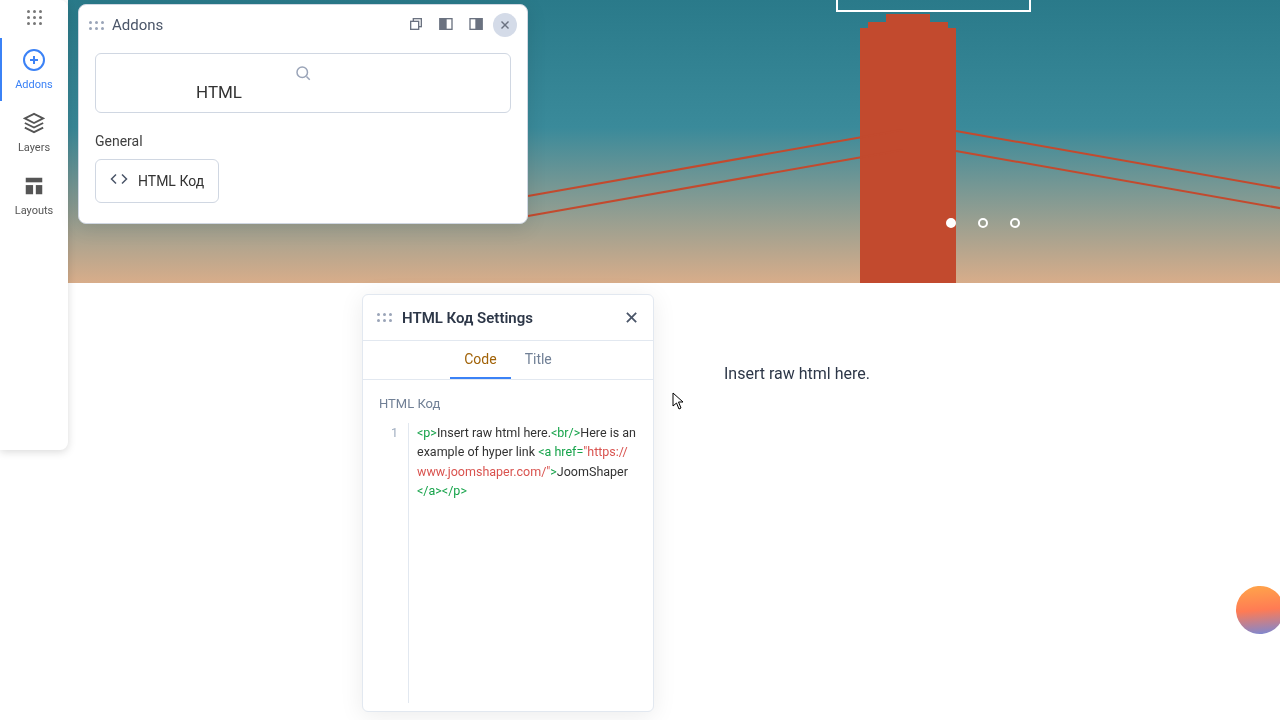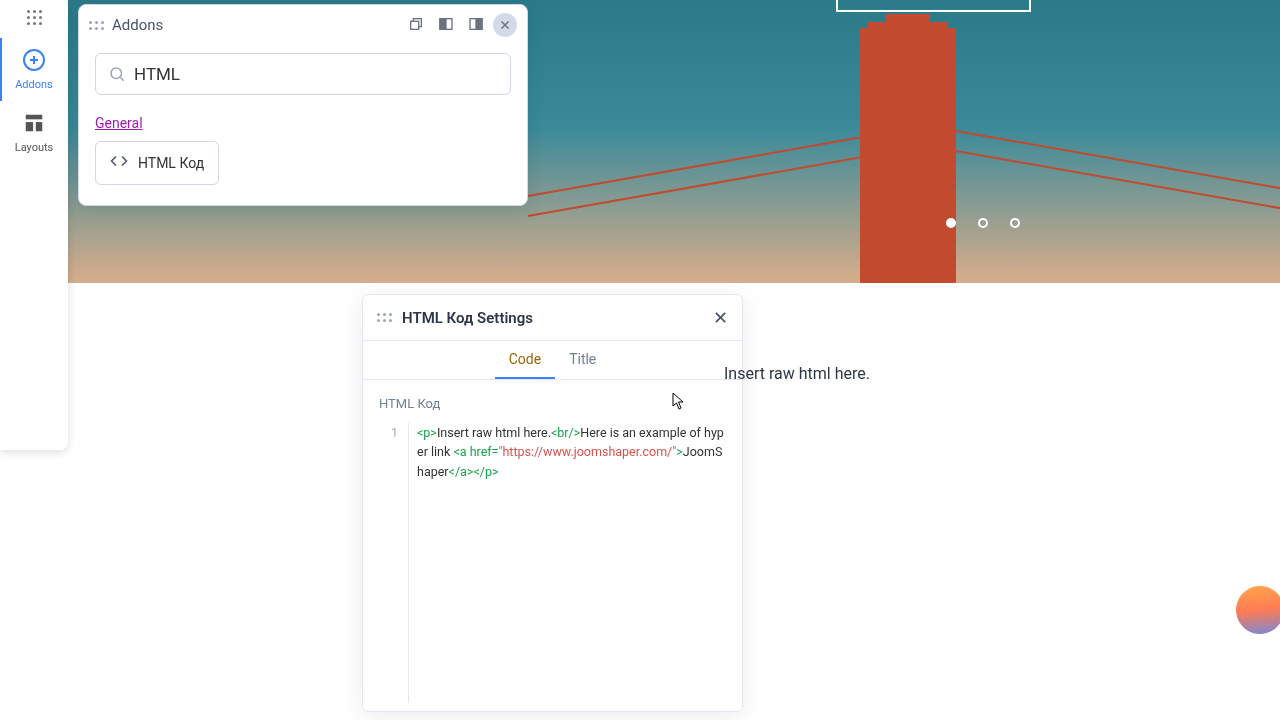--- a/index.html
+++ b/index.html
@@ -16,41 +16,41 @@
 
 
 .addons-panel { position: absolute; left: 78px; top: 4px; width: 450px; background: #fff; border: 1px solid #d0d7e2; border-radius: 8px; box-shadow: 0 4px 20px rgba(0,0,0,0.1); }
 .addons-header { display: flex; align-items: center; padding: 8px 10px; }
 .addons-drag { color: #9aa4b8; margin-right: 8px; cursor: grab; }
 .addons-title { flex: 1; font-size: 15px; color: #4a5568; }
 .addons-controls { display: flex; gap: 4px; }
 .win-btn { width: 26px; height: 22px; border-radius: 4px; display: flex; align-items: center; justify-content: center; color: #6b7280; cursor: pointer; }
 .win-btn.close { background: #d4dbe8; border-radius: 50%; width: 24px; height: 24px; }
 .addons-body { padding: 8px 16px 20px; }
-.search-box { display: flex; align-items: center; border: 1px solid #d0d7e2; border-radius: 6px; padding: 10px 12px; margin-bottom: 20px; background: #fff; }
+.search-box { display: flex; align-items: center; border: 1px solid #d0d7e2; border-radius: 6px; padding: 10px 12px; margin-bottom: 20px; background: #fff; flex-direction: column; }
 .search-box input { flex: 1; border: none; outline: none; font-size: 17px; color: #333; margin-left: 8px; }
-.section-label { font-size: 14px; color: #a21caf; margin-bottom: 10px; text-decoration: underline; }
+.section-label { font-size: 14px; color: #404040; margin-bottom: 10px; }
 .addon-card { display: inline-flex; align-items: center; border: 1px solid #d0d7e2; border-radius: 6px; padding: 10px 14px; background: #fff; cursor: pointer; }
 .addon-card-icon { margin-right: 10px; color: #4a5568; }
 .addon-card-label { font-size: 14px; color: #333; }
 
 
 .hero { position: absolute; left: 68px; top: 0; right: 0; height: 283px; background: linear-gradient(180deg, #2a7a8a 0%, #3a8a9a 45%, #d8ad8a 100%); overflow: hidden; }
 .hero-topbox { position: absolute; top: 0; left: 768px; width: 195px; height: 12px; border: 2px solid #fff; border-top: none; }
 .bridge-tower { position: absolute; background: #c24a2e; }
 .tower-main { left: 792px; top: 28px; width: 96px; height: 255px; }
 .tower-cap { left: 800px; top: 22px; width: 80px; height: 8px; }
 .tower-top { left: 818px; top: 14px; width: 44px; height: 10px; }
 .cable { position: absolute; height: 2px; background: #c24a2e; transform-origin: left center; }
 .pagination { position: absolute; left: 878px; top: 218px; display: flex; gap: 22px; }
 .dot { width: 10px; height: 10px; border-radius: 50%; border: 2px solid #fff; cursor: pointer; }
 .dot.filled { background: #fff; }
 
 
-.settings-panel { position: absolute; left: 362px; top: 294px; width: 381px; background: #fff; border: 1px solid #e2e8f0; border-radius: 6px; box-shadow: 0 4px 24px rgba(0,0,0,0.08); }
+.settings-panel { position: absolute; left: 362px; top: 294px; width: 292px; background: #fff; border: 1px solid #e2e8f0; border-radius: 6px; box-shadow: 0 4px 24px rgba(0,0,0,0.08); }
 .settings-header { display: flex; align-items: center; padding: 12px 14px; border-bottom: 1px solid #e2e8f0; }
 .settings-drag { color: #9aa4b8; margin-right: 10px; cursor: grab; }
 .settings-title { flex: 1; font-size: 15px; font-weight: 600; color: #2d3748; }
 .settings-close { color: #4a5568; cursor: pointer; font-size: 18px; }
 .settings-tabs { display: flex; justify-content: center; border-bottom: 1px solid #e2e8f0; }
 .settings-tab { padding: 10px 14px; font-size: 14px; color: #718096; cursor: pointer; border-bottom: 2px solid transparent; }
 .settings-tab.active { color: #a16207; border-bottom-color: #3b82f6; }
 .settings-body { padding: 16px 16px 8px; }
 .field-label { font-size: 13px; color: #718096; margin-bottom: 12px; }
 .code-editor { display: flex; font-family: Menlo, Consolas, monospace; font-size: 12.5px; line-height: 1.55; }
@@ -112,20 +112,30 @@
       <svg width="24" height="24" viewBox="0 0 24 24" fill="none" stroke="currentColor" stroke-width="2">
           <circle cx="12" cy="12" r="10"></circle>
           <line x1="12" y1="8" x2="12" y2="16"></line>
           <line x1="8" y1="12" x2="16" y2="12"></line>
         </svg>
     </div>
     <div class="sidebar-label">Addons</div>
   </div>
   <div class="sidebar-item">
     <div class="sidebar-icon">
+      <svg width="22" height="22" viewBox="0 0 24 24" fill="none" stroke="currentColor" stroke-width="2">
+          <polygon points="12 2 2 7 12 12 22 7 12 2"></polygon>
+          <polyline points="2 12 12 17 22 12"></polyline>
+          <polyline points="2 17 12 22 22 17"></polyline>
+        </svg>
+    </div>
+    <div class="sidebar-label">Layers</div>
+  </div>
+  <div class="sidebar-item">
+    <div class="sidebar-icon">
       <svg width="22" height="22" viewBox="0 0 24 24" fill="currentColor">
           <rect x="3" y="3" width="18" height="5"></rect>
           <rect x="3" y="11" width="8" height="10"></rect>
           <rect x="14" y="11" width="7" height="10"></rect>
         </svg>
     </div>
     <div class="sidebar-label">Layouts</div>
   </div>
 </div>
 

